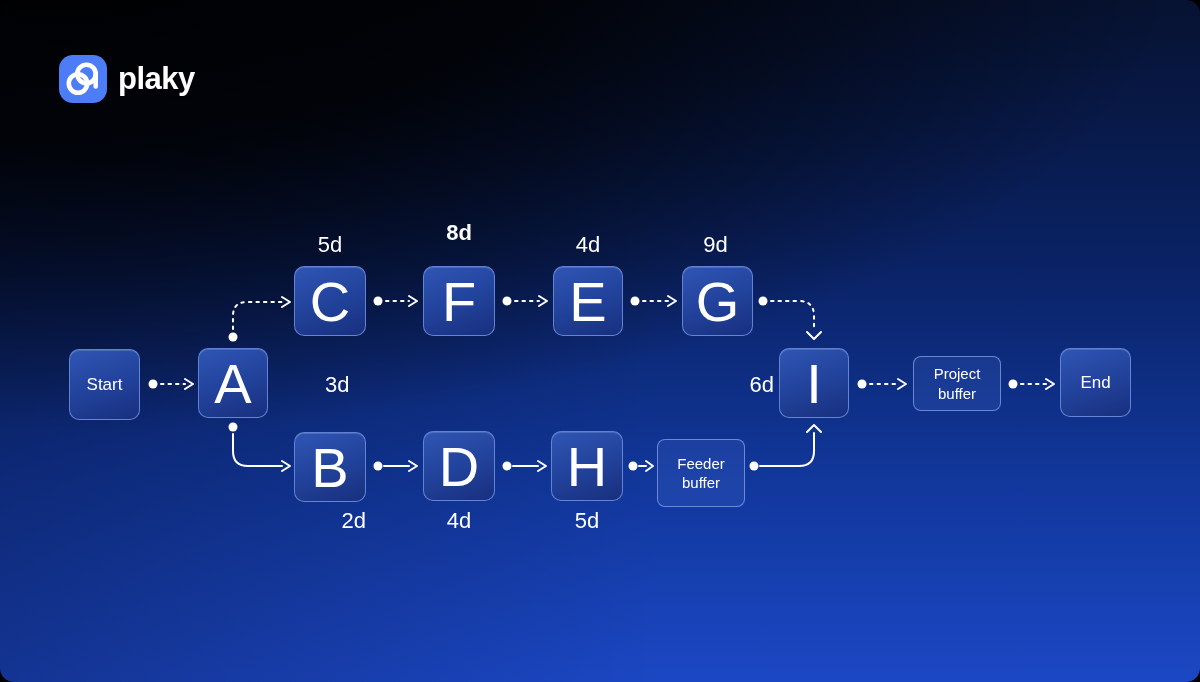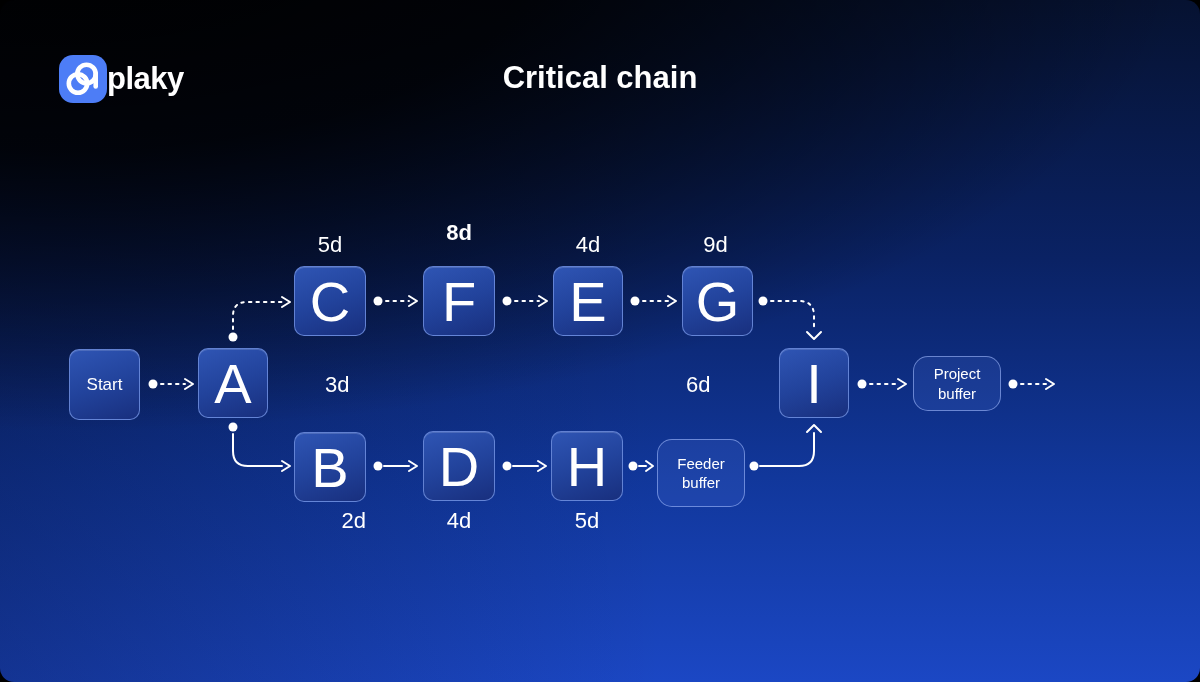--- a/index.html
+++ b/index.html
@@ -6,37 +6,37 @@
   .canvas{
     position:relative;width:1200px;height:682px;overflow:hidden;
     border-radius:14px;
     font-family:"Liberation Sans","DejaVu Sans",sans-serif;
     color:#fff;
     background:
       radial-gradient(150% 115% at 6% -8%, rgba(0,0,0,0.97) 0%, rgba(0,0,0,0.85) 26%, rgba(0,0,0,0) 62%),
       linear-gradient(to right, rgba(3,8,34,0.30), rgba(0,0,0,0) 55%),
       linear-gradient(to bottom, #061231 0%, #0a2264 38%, #11379b 70%, #1b47c4 100%);
   }
-  .brand{position:absolute;left:59px;top:55px;display:flex;align-items:center;gap:0;}
+  .brand{position:absolute;left:59px;top:55px;display:flex;align-items:center;gap:11px;}
   .brand-logo{width:48px;height:48px;border-radius:14px;background:#4d7df6;display:flex;align-items:center;justify-content:center;}
   .brand-name{font-size:31px;font-weight:700;letter-spacing:-0.5px;}
   .title{position:absolute;left:0;right:0;top:60px;text-align:center;font-size:31px;font-weight:700;}
   .node{
     position:absolute;box-sizing:border-box;display:flex;align-items:center;justify-content:center;
     border-radius:10px;color:#fff;
     background:linear-gradient(160deg,#2f55b4 0%,#22439c 50%,#182f7e 100%);
     border:1px solid rgba(110,142,222,0.85);
     box-shadow:inset 0 1px 0 rgba(255,255,255,0.15);
   }
   .node.letter{font-size:56px;font-weight:500;}
   .node.terminal{font-size:17px;font-weight:400;}
   .node.buffer{
     background:rgba(92,132,235,0.16);
     border:1px solid rgba(160,185,250,0.60);
-    border-radius:15px;box-shadow:none;
+    border-radius:8px;box-shadow:none;
     font-size:15px;line-height:1.3;text-align:center;font-weight:400;
     padding:0 10px;
   }
   .duration{position:absolute;font-size:22px;font-weight:400;color:#fff;}
   .edges{position:absolute;left:0;top:0;pointer-events:none;}
   .edge{stroke:#fff;stroke-width:2;fill:none;stroke-linecap:round;}
   .edge.dashed{stroke-dasharray:2.5 5;}
   .head{stroke:#fff;stroke-width:2;fill:none;stroke-linecap:round;stroke-linejoin:round;}
   .dot{fill:#fff;}
 </style>
@@ -48,21 +48,20 @@
   <div class="brand">
     <div class="brand-logo">
       <svg width="48" height="48" viewBox="0 0 48 48">
         <circle cx="19" cy="28.5" r="9.2" stroke="#fff" stroke-width="4.6" fill="none"></circle>
         <circle cx="27.5" cy="19" r="9.2" stroke="#fff" stroke-width="4.6" fill="none"></circle>
         <line x1="36.7" y1="19" x2="36.7" y2="31.5" stroke="#fff" stroke-width="4.6" stroke-linecap="round"></line>
       </svg>
     </div>
     <span class="brand-name">plaky</span>
   </div>
-  <div class="title">Critical chain</div>
 
   <svg class="edges" width="1200" height="682" viewBox="0 0 1200 682">
     <g>
       <circle class="dot" cx="153" cy="384" r="4.5"></circle>
       <path class="edge dashed" d="M161,384 H185"></path>
       <path class="head" d="M185,379 L193,384 L185,389"></path>
     </g>
     <g>
       <circle class="dot" cx="233" cy="337" r="4.5"></circle>
       <path class="edge dashed" d="M233,329 V316 Q233,302 247,302 H282"></path>
@@ -130,24 +129,25 @@
   <div class="node letter" style="left:294px;top:266px;width:72px;height:70px;">C</div>
   <div class="node letter" style="left:423px;top:266px;width:72px;height:70px;">F</div>
   <div class="node letter" style="left:553px;top:266px;width:70px;height:70px;">E</div>
   <div class="node letter" style="left:682px;top:266px;width:71px;height:70px;">G</div>
   <div class="node letter" style="left:294px;top:432px;width:72px;height:70px;">B</div>
   <div class="node letter" style="left:423px;top:431px;width:72px;height:70px;">D</div>
   <div class="node letter" style="left:551px;top:431px;width:72px;height:70px;">H</div>
   <div class="node buffer" style="left:657px;top:439px;width:88px;height:68px;">Feeder buffer</div>
   <div class="node letter" style="left:779px;top:348px;width:70px;height:70px;">I</div>
   <div class="node buffer" style="left:913px;top:356px;width:88px;height:55px;">Project buffer</div>
+  <div class="node terminal" style="left:1060px;top:348px;width:71px;height:69px;">End</div>
 
   <div class="duration" style="left:294px;top:232px;width:72px;text-align:center;">5d</div>
   <div class="duration" style="left:423px;top:220px;width:72px;text-align:center;font-weight:bold;">8d</div>
   <div class="duration" style="left:553px;top:232px;width:70px;text-align:center;">4d</div>
   <div class="duration" style="left:680px;top:232px;width:71px;text-align:center;">9d</div>
   <div class="duration" style="left:294px;top:508px;width:72px;text-align:right;">2d</div>
   <div class="duration" style="left:423px;top:508px;width:72px;text-align:center;">4d</div>
   <div class="duration" style="left:551px;top:508px;width:72px;text-align:center;">5d</div>
   <div class="duration" style="left:277px;top:372px;margin-left:48px;">3d</div>
-  <div class="duration" style="left:686px;top:372px;width:44px;">6d</div>
+  <div class="duration" style="left:730px;top:372px;width:44px;text-align:right;">6d</div>
 
 </div>
 
 </body></html>

